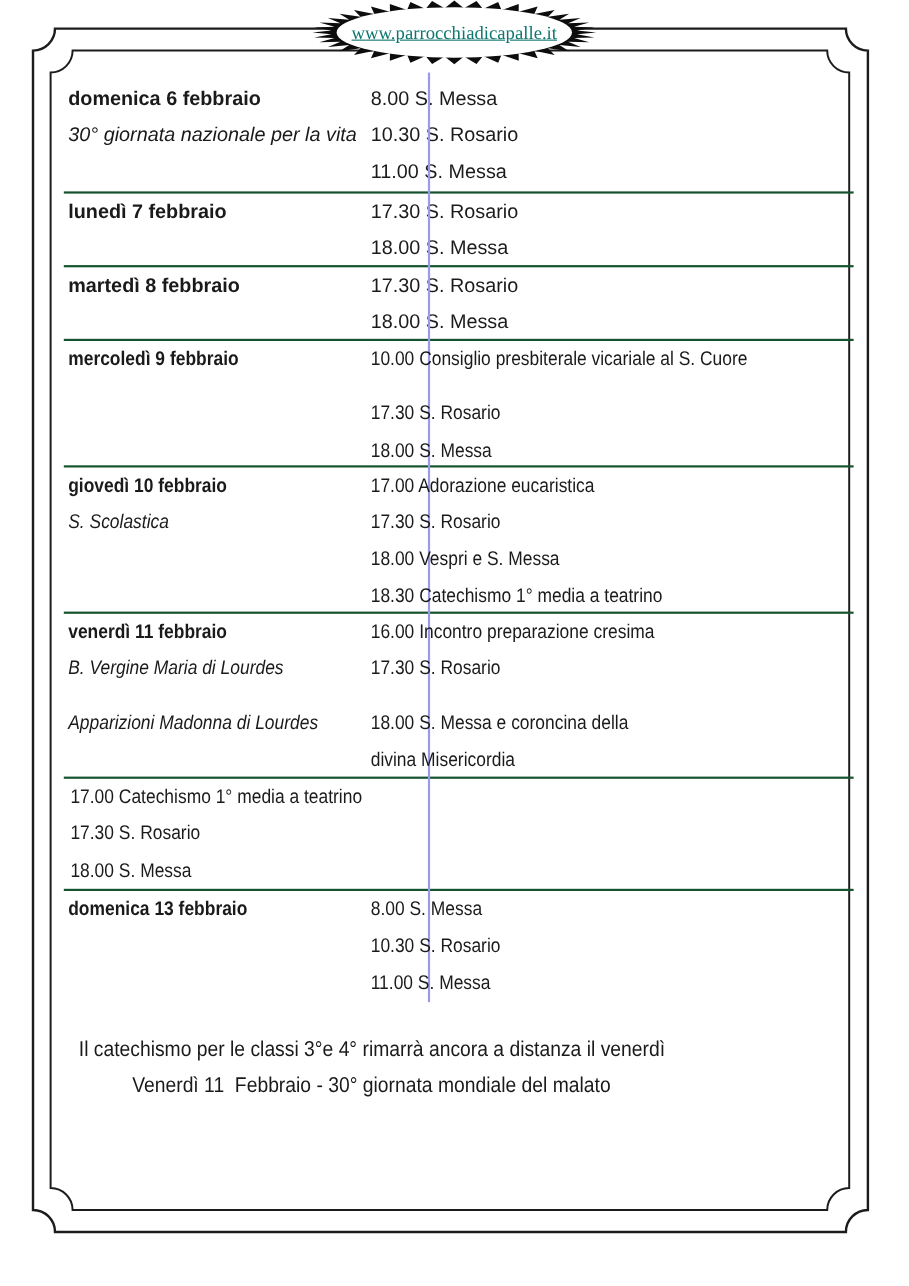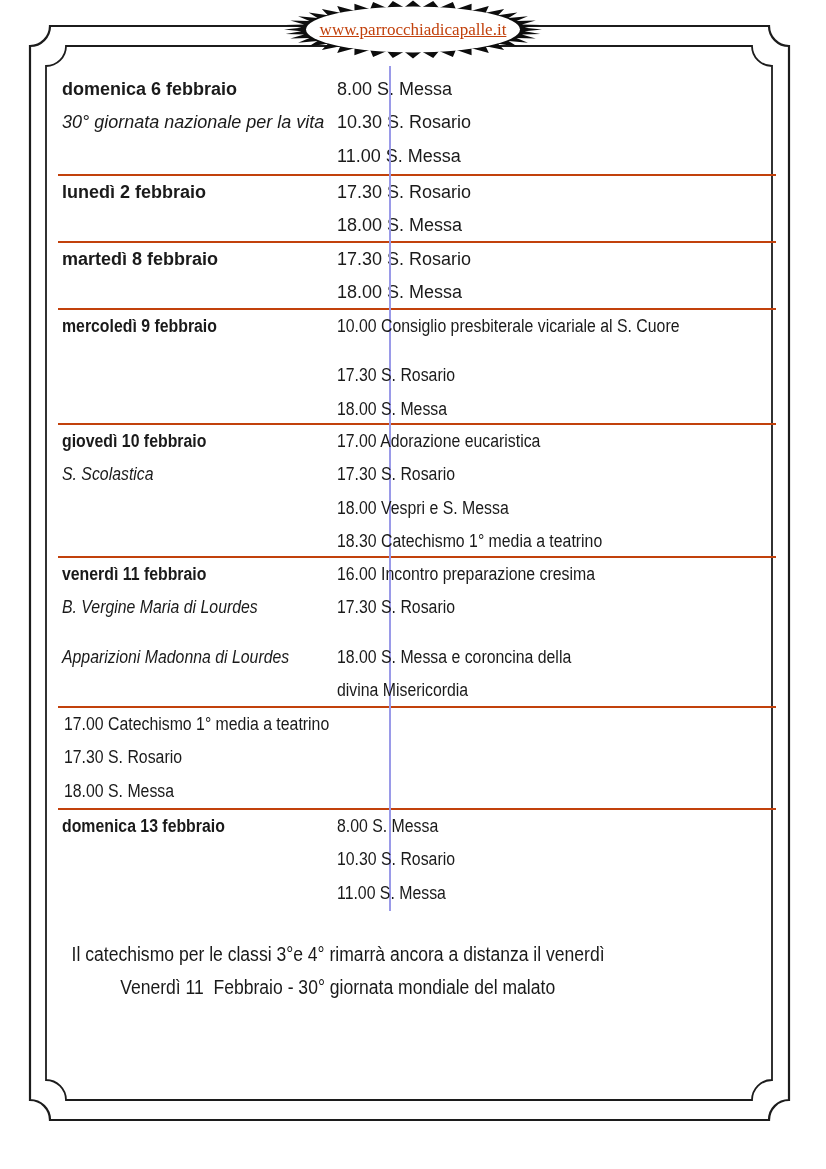--- a/index.html
+++ b/index.html
@@ -13,29 +13,29 @@
 
   
   .badge {
     position:absolute; left:283px; top:0; width:260px; height:60px;
   }
   .badge svg { position:absolute; left:0; top:0; }
   .badge .url {
     position:absolute; left:0; top:0; width:260px; height:60px;
     display:flex; align-items:center; justify-content:center;
     font-family:"Liberation Serif", serif; font-size:17px;
-    color:#c2410c; text-decoration:underline; white-space:pre;
+    color:#0f766e; text-decoration:underline; white-space:pre;
   }
 
   
   .table {
     position:absolute; left:58px; top:73px; width:718px;
   }
   .row { display:flex; overflow:hidden; }
-  .row.ruled { border-bottom:2px solid #c2410c;justify-content:space-between; }
+  .row.ruled { border-bottom:2px solid #14532d;justify-content:space-between; }
   .cell { overflow:hidden; }
   .cell.left  { width:273px; padding-left:4px; }
   .cell.right { width:445px; padding-left:6px; }
   .divider {
     position:absolute; left:331px; top:-7px; width:2px; height:845px;
     background:#9a9ae8;
   }
   .line { height:33.4px; line-height:33.4px; white-space:nowrap; }
   .line.blank { height:16px; }
   .tx { display:inline-block; white-space:pre; font-size:18px; }
@@ -77,21 +77,21 @@
         <div class="line note"><span class="tx">30° giornata nazionale per la vita</span></div>
       </div>
       <div class="cell right">
         <div class="line event"><span class="tx">8.00 S. Messa</span></div>
         <div class="line event"><span class="tx">10.30 S. Rosario</span></div>
         <div class="line event"><span class="tx">11.00 S. Messa</span></div>
       </div>
     </div>
     <div class="row ruled" style="height: 67px;">
       <div class="cell left">
-        <div class="line date"><span class="tx">lunedì 2 febbraio</span></div>
+        <div class="line date"><span class="tx">lunedì 7 febbraio</span></div>
       </div>
       <div class="cell right">
         <div class="line event"><span class="tx">17.30 S. Rosario</span></div>
         <div class="line event"><span class="tx">18.00 S. Messa</span></div>
       </div>
     </div>
     <div class="row ruled" style="height: 67px;">
       <div class="cell left">
         <div class="line date"><span class="tx">martedì 8 febbraio</span></div>
       </div>

